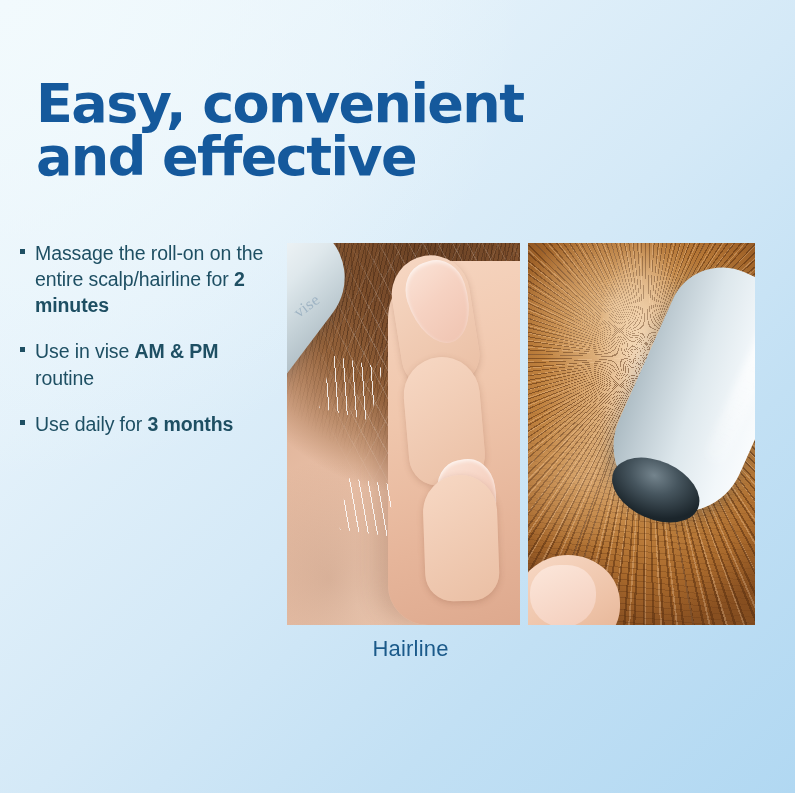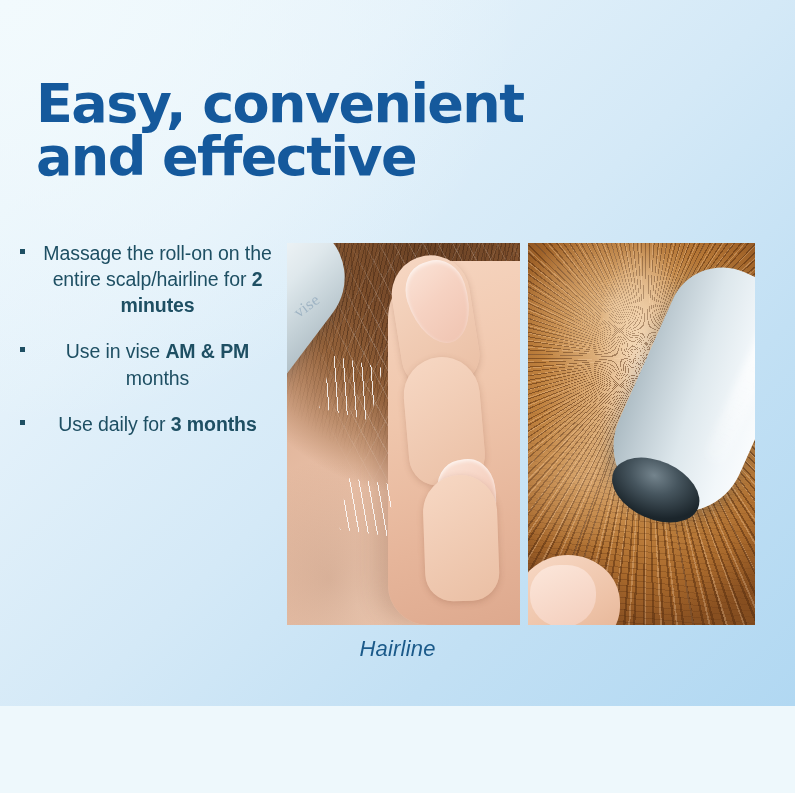--- a/index.html
+++ b/index.html
@@ -2,21 +2,21 @@
 <html><head>
 <meta charset="utf-8">
 <style>
   html,body{margin:0;padding:0;}
   body{
     width:795px;height:793px;overflow:hidden;
     font-family:"Liberation Sans",sans-serif;
     background:#eef8fc;
   }
   .page{
-    position:relative;width:795px;height:706px;
+    position:relative;width:795px;height:793px;
     background:
       radial-gradient(120% 110% at 0% 0%, #f2fafd 0%, rgba(242,250,253,0) 55%),
       linear-gradient(135deg,#edf7fc 0%, #e3f1fa 28%, #d4e9f7 52%, #c2e0f4 74%, #b1d8f2 100%);
   }
 
   
   .headline{
     position:absolute;left:36px;top:78px;width:520px;
     color:#15599c;
     font-weight:bold;
@@ -30,21 +30,20 @@
   
   .bullets{
     position:absolute;left:18px;top:240px;width:262px;
     color:#1e4f63;
   }
   .bullet{
     position:relative;padding-left:17px;
     font-size:19.5px;line-height:1.34;
     letter-spacing:-0.1px;
     margin-bottom:20px;
-    text-align:center;
   }
   .bullet:last-child{margin-bottom:12px;}
   .bullet .sq{
     position:absolute;left:2px;top:9px;
     width:5px;height:5px;background:#1e4f63;
   }
   .bullet b{font-weight:bold;}
 
   
   .photos{position:absolute;left:287px;top:243px;}
@@ -176,41 +175,41 @@
     border-radius:46% 46% 52% 52%;
     background:linear-gradient(155deg,#fce7db,#f3cdbb);
   }
 
   
   .caption{
     position:absolute;top:636px;
     color:#1b5a8a;font-size:22px;text-align:center;
     letter-spacing:0.2px;
   }
-  .cap-left{left:281px;width:233px;font-style:italic;}
+  .cap-left{left:294px;width:233px;}
   .cap-right{left:528px;width:227px;}
 </style>
 </head>
 <body>
 
 <div class="page">
 
   <div class="headline">
     <span>Easy, convenient</span>
     <span class="l2">and effective</span>
   </div>
 
   <div class="bullets">
     <div class="bullet">
       <span class="sq"></span>
       <span class="rt"><span>Massage the roll-on on the entire scalp/hairline for </span><b>2 minutes</b></span>
     </div>
     <div class="bullet">
       <span class="sq"></span>
-      <span class="rt"><span>Use in vise </span><b>AM &amp; PM</b><span> months</span></span>
+      <span class="rt"><span>Use in vise </span><b>AM &amp; PM</b><span> routine</span></span>
     </div>
     <div class="bullet">
       <span class="sq"></span>
       <span class="rt"><span>Use daily for </span><b>3 months</b></span>
     </div>
   </div>
 
   <div class="photos">
 
     <div class="panel left">

